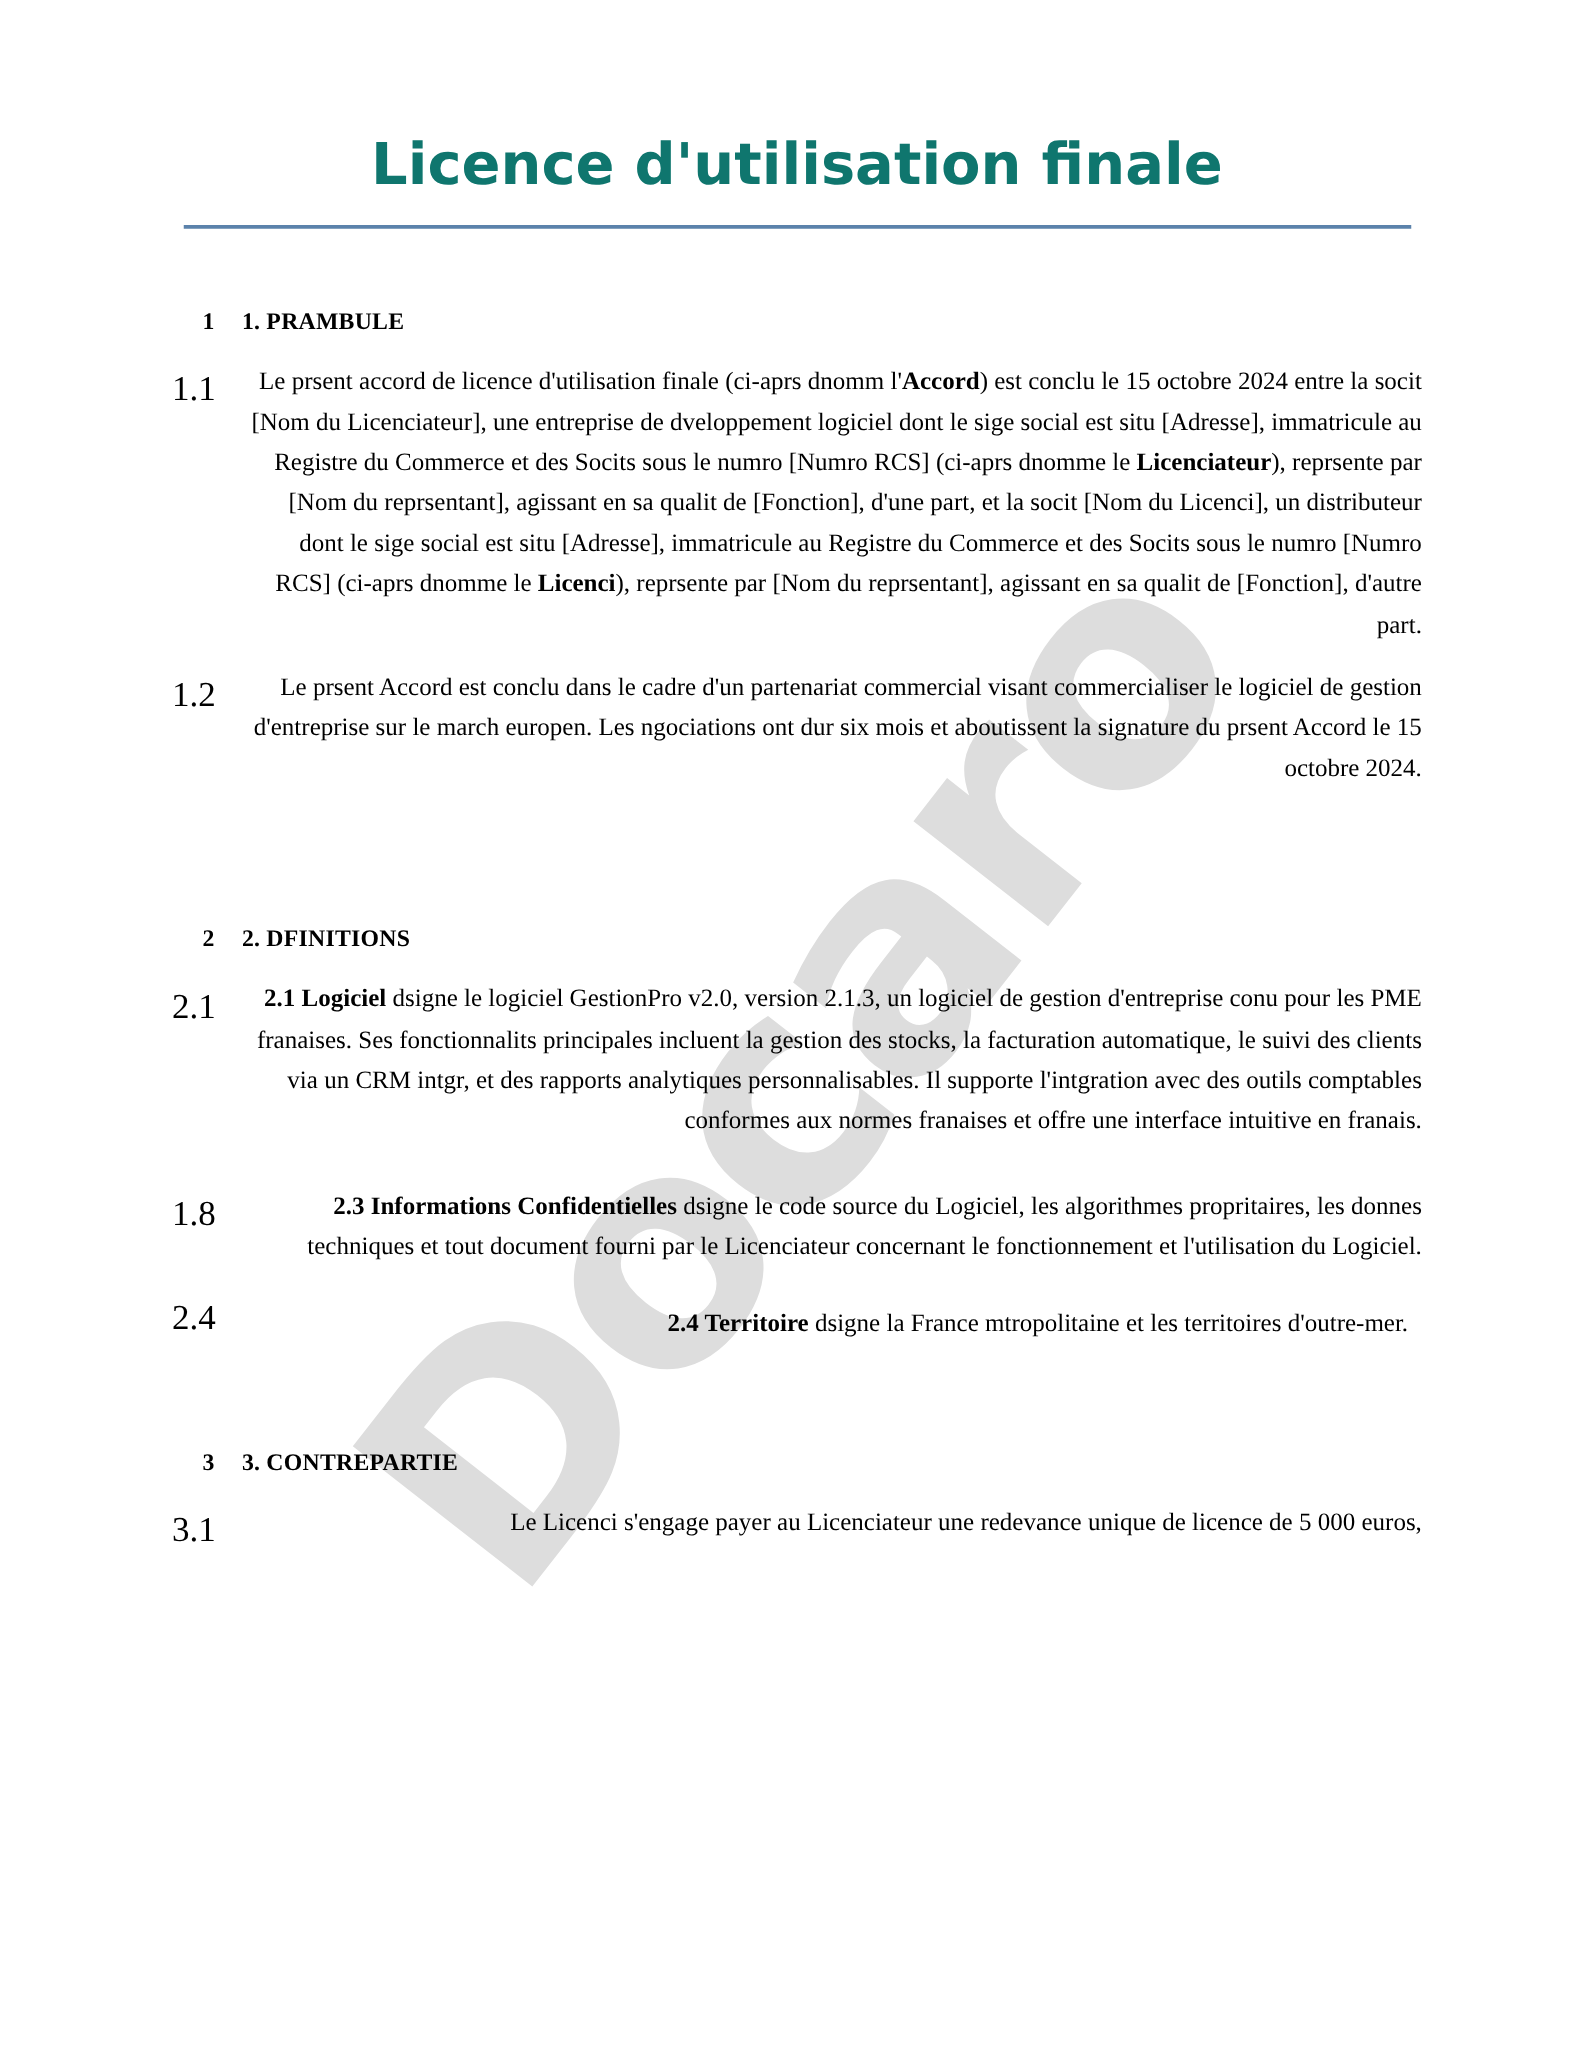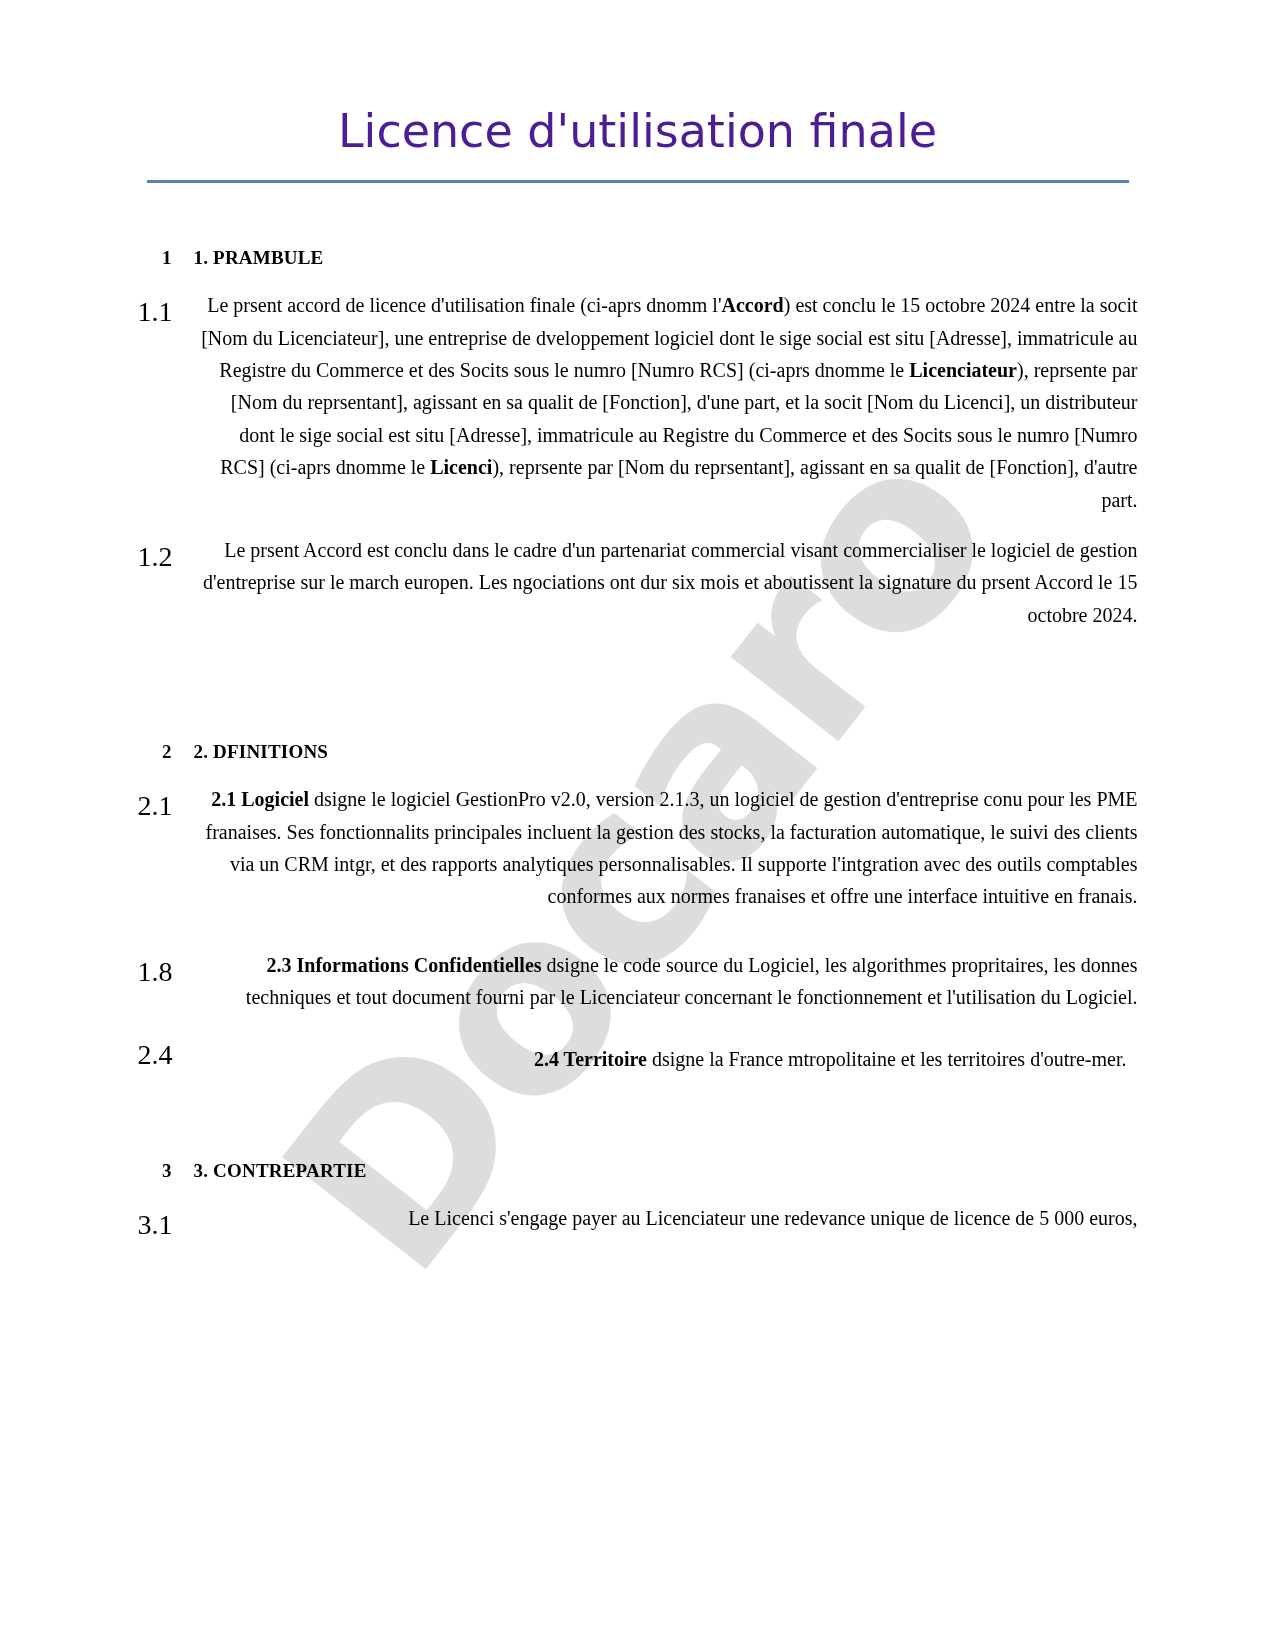--- a/index.html
+++ b/index.html
@@ -47,24 +47,24 @@
     position: relative;
     z-index: 2;
     padding: 0;
   }
 
   .doc-title {
     margin: 0;
     padding-top: 104px;
     text-align: center;
     font-family: "DejaVu Sans", sans-serif;
-    font-weight: 400;
+    font-weight: 700;
     font-size: 46px;
     line-height: 1.18;
-    color: #4c1d95;
+    color: #0f766e;
     letter-spacing: 0px;
   }
   .title-rule {
     margin: 22px auto 0 auto;
     width: 982px;
     height: 3px;
     background: #5b82ab;
   }
 
   .body-block {

